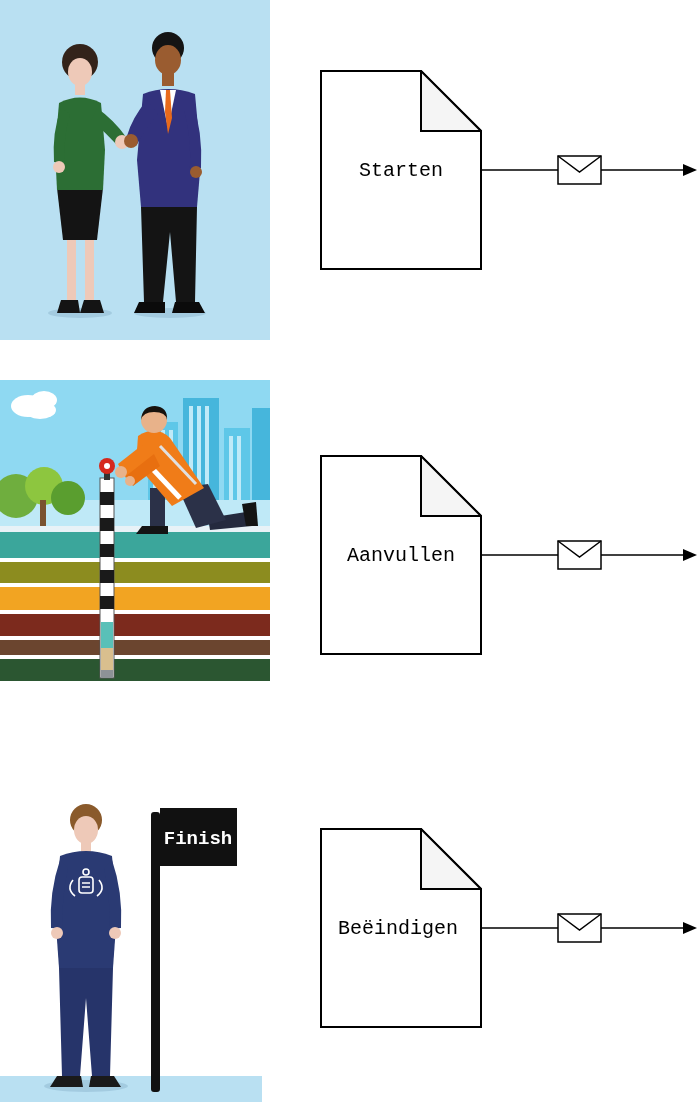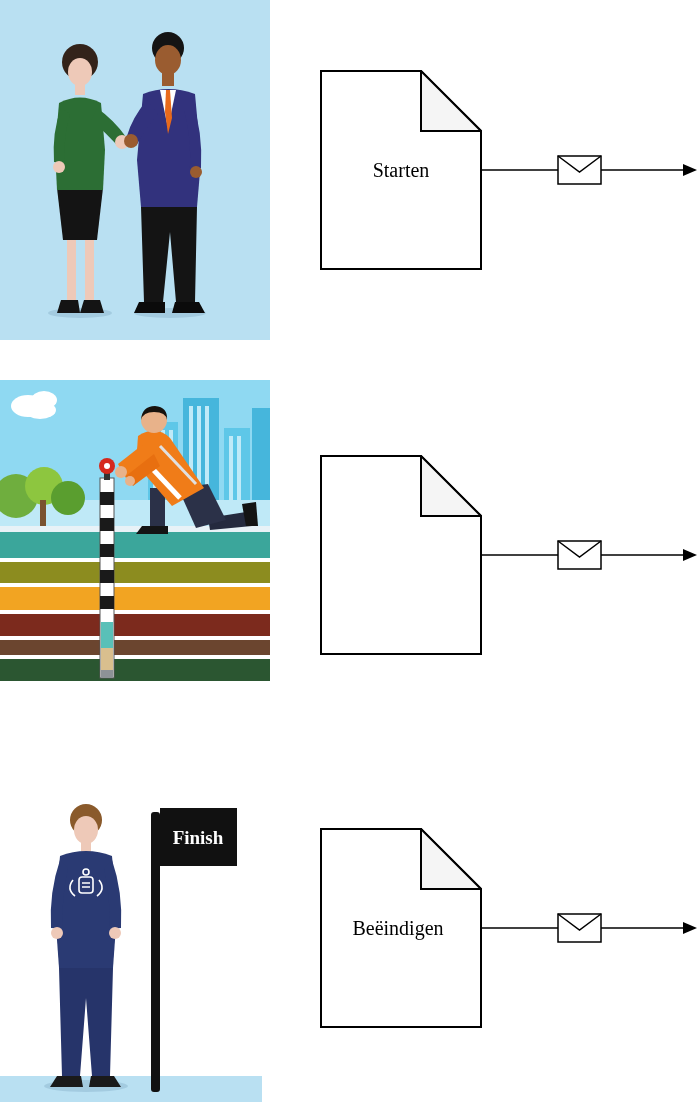--- a/index.html
+++ b/index.html
@@ -6,21 +6,21 @@
     margin: 0;
     padding: 0;
     background: #ffffff;
   }
   #canvas {
     position: relative;
     width: 698px;
     height: 1102px;
     background: #ffffff;
     overflow: hidden;
-    font-family: Liberation Serif, serif;
+    font-family: Liberation Mono, monospace;
   }
   .illustration { position: absolute; display: block; }
   .doc-shape   { position: absolute; display: block; }
   .doc-label {
     position: absolute;
     display: flex;
     align-items: center;
     justify-content: center;
     font-size: 20px;
     color: #000000;
@@ -155,20 +155,21 @@
       <circle cx="130" cy="101" r="5" fill="#e8b28a"></circle>
       <circle cx="154" cy="40" r="13" fill="#e8b28a"></circle>
       <path d="M141 40 Q142 26 155 26 Q168 27 167 40 Q166 32 154 32 Q143 32 141 40 Z" fill="#17120d"></path>
     </g>
   </svg>
 
   <svg class="doc-shape" style="left:320px;top:455px" width="162" height="200" viewBox="0 0 162 200">
     <path d="M1 1 L101 1 L161 61 L161 199 L1 199 Z" fill="#ffffff" stroke="#000000" stroke-width="2"></path>
     <path d="M101 1 L101 61 L161 61 Z" fill="#f5f5f5" stroke="#000000" stroke-width="2"></path>
   </svg>
+  <div class="doc-label" style="left:320px;top:455px;width:162px;height:200px">Aanvullen</div>
 
   <svg class="connector" style="left:481px;top:535px" width="217" height="40" viewBox="0 0 217 40">
     <line x1="0" y1="20" x2="212" y2="20" stroke="#000000" stroke-width="1.5"></line>
     <path d="M216 20 L202 14 L202 26 Z" fill="#000000"></path>
     <g>
       <rect x="77" y="6" width="43" height="28" fill="#ffffff" stroke="#000000" stroke-width="1.5"></rect>
       <path d="M77 6 L98.5 22 L120 6" fill="none" stroke="#000000" stroke-width="1.5"></path>
     </g>
   </svg>
 

